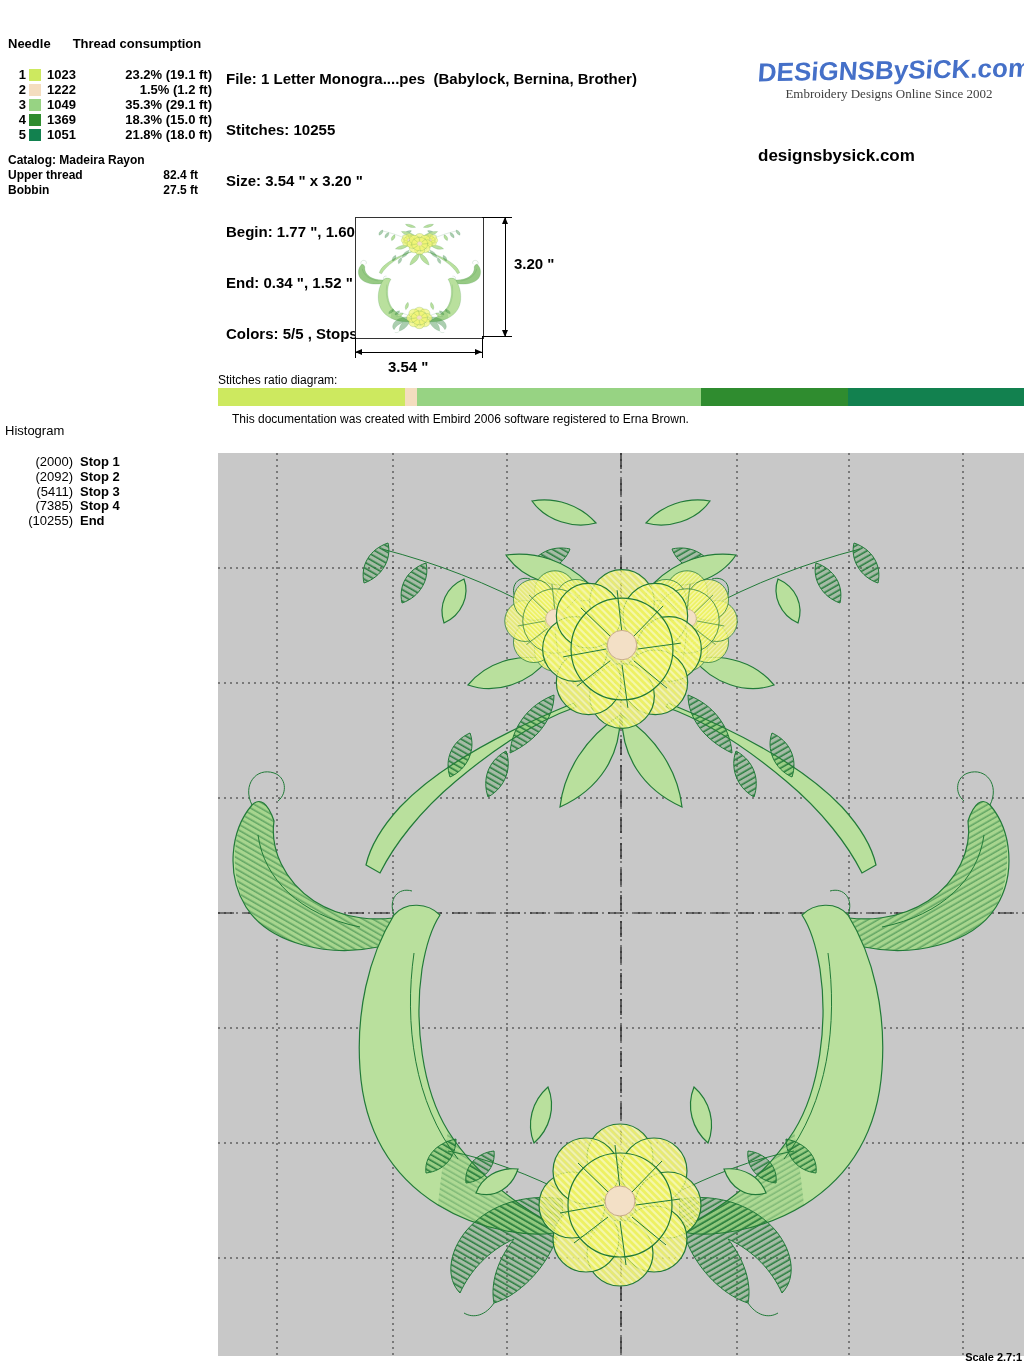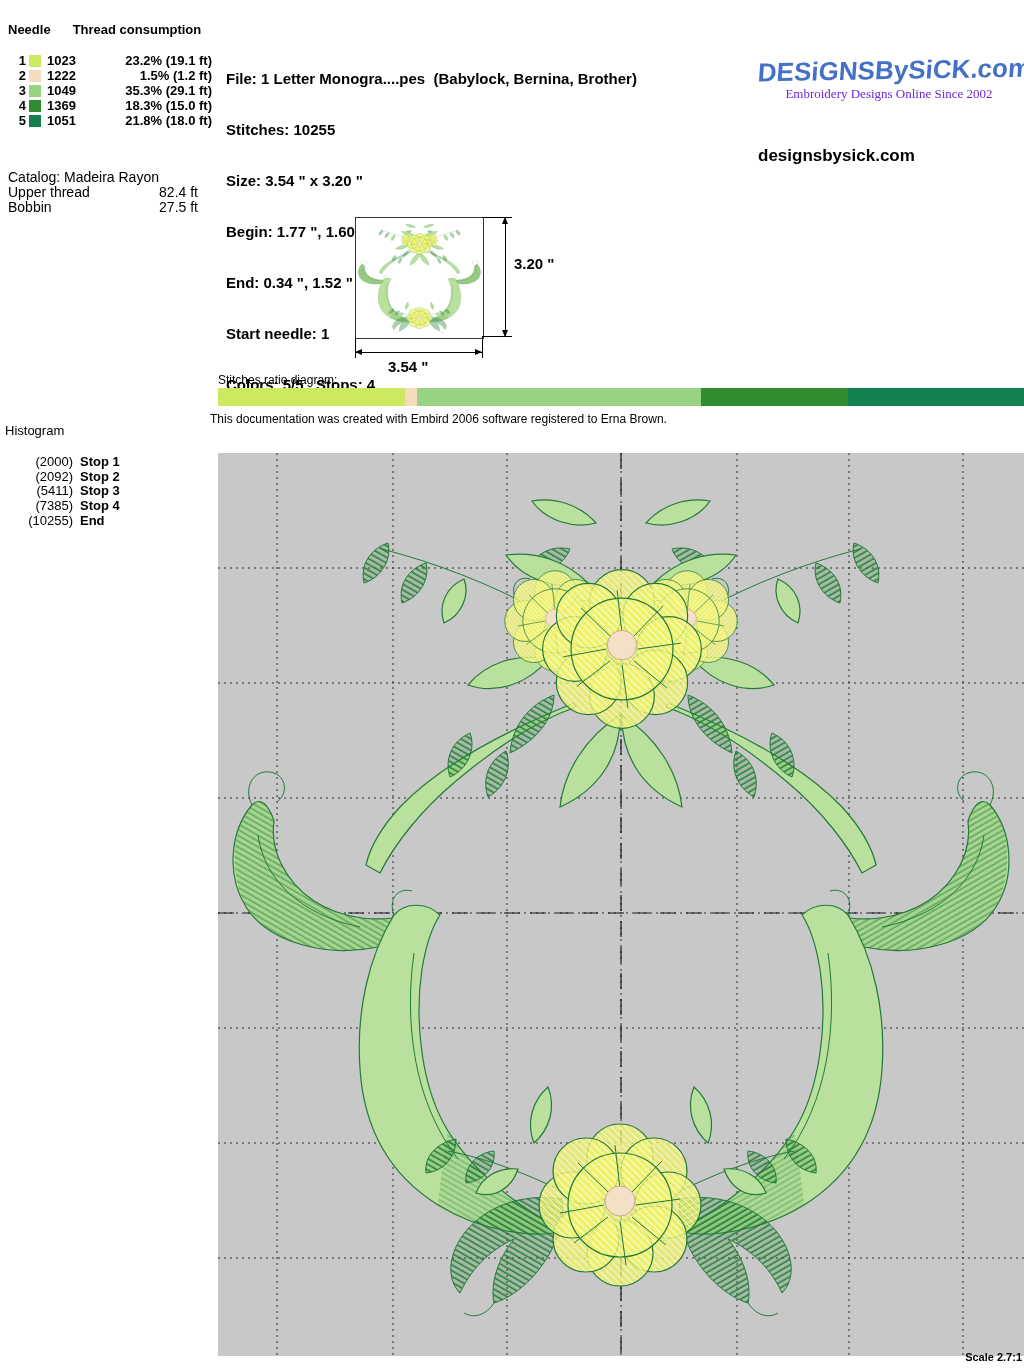--- a/index.html
+++ b/index.html
@@ -1,28 +1,28 @@
 <!DOCTYPE html>
 <html style="--light_green: #b9e09d; --outline_green: #217a38; --dark_green: #2f8c2f; --yellow: #eef161; --pale_yellow: #f6f8b4; --peach: #f3e0c6; --peach_line: #c8ab8a; --deep_green: #12814f;"><head>
 <meta charset="utf-8">
 <style>
   html,body{margin:0;padding:0;background:#fff;}
   #page{position:relative;width:1024px;height:1370px;background:#fff;
         font-family:"Liberation Sans",sans-serif;color:#000;overflow:hidden;}
 
   
-  .ntable{position:absolute;left:8px;top:22px;width:204px;font-size:13px;font-weight:bold;}
+  .ntable{position:absolute;left:8px;top:36px;width:204px;font-size:13px;font-weight:bold;}
   .ntitle{display:flex;gap:22px;}
   .nrows{margin-top:16px;}
   .nrow{display:flex;align-items:center;height:15px;margin-bottom:0px;}
   .nnum{width:18px;text-align:right;}
   .sw{width:12px;height:12px;margin-left:3px;margin-right:6px;display:inline-block;}
   .nthr{width:52px;}
   .ncons{flex:1;text-align:right;}
-  .catblock{position:absolute;left:8px;top:153px;width:190px;font-size:14px;font-weight:normal;margin-top:16px;}
+  .catblock{position:absolute;left:8px;top:153px;width:190px;font-size:12px;font-weight:bold;}
   .catrow{display:flex;justify-content:space-between;height:15px;}
 
   
   .finfo{position:absolute;left:226px;top:36px;font-size:15px;font-weight:bold;line-height:17px;white-space:pre;}
 
   
   .logo{position:absolute;left:758px;top:55px;width:262px;text-align:center;}
   .brand{font-size:26px;font-weight:bold;transform:skewX(-5deg) rotate(-1deg);display:inline-block;letter-spacing:0px;}
   .tagline{font-family:"Liberation Serif",serif;font-size:13px;margin-top:0px;}
   .site{position:absolute;left:758px;top:146px;font-size:17px;font-weight:bold;color:#000;}
@@ -42,27 +42,27 @@
   .dimlabel{position:absolute;font-size:15px;font-weight:bold;white-space:nowrap;}
   .dl-v{left:514px;top:255px;}
   .dl-h{left:388px;top:358px;}
 
   
   .ratio-label{position:absolute;left:218px;top:373px;font-size:12px;}
   .ratio-bar{position:absolute;left:218px;top:388px;width:806px;height:18px;display:flex;}
   .ratio-bar .seg{height:100%;}
 
   
-  .note{position:absolute;left:210px;top:412px;font-size:12px;line-height:14px;}
+  .note{position:absolute;left:232px;top:412px;font-size:12px;line-height:14px;}
 
   
   .hist{position:absolute;left:5px;top:423px;font-size:13px;}
   .hist-title{font-weight:normal;}
   .hist-rows{margin-top:16px;}
-  .hrow{display:flex;height:14.8px;align-items:flex-end;}
+  .hrow{display:flex;height:14.8px;}
   .hcount{width:68px;text-align:right;}
   .hlabel{font-weight:bold;margin-left:7px;}
 
   
   .canvas{position:absolute;left:218px;top:453px;width:806px;height:903px;}
   .canvas svg{display:block;}
   .scale-label{position:absolute;right:2px;top:1351px;font-size:11px;font-weight:bold;}
 
   
   .lf{fill:var(--light_green);stroke:var(--outline_green);stroke-width:1.2;}
@@ -218,27 +218,26 @@
       <span>27.5 ft</span>
     </div>
   </div>
 
   <div class="finfo">
     <div>File: 1 Letter Monogra....pes  (Babylock, Bernina, Brother)</div>
     <div>Stitches: 10255</div>
     <div>Size: 3.54 " x 3.20 "</div>
     <div>Begin: 1.77 ", 1.60 "</div>
     <div>End: 0.34 ", 1.52 "</div>
-    <div>Start needle: 1</div>
     <div>Colors: 5/5 , Stops: 4</div>
   </div>
 
   <div class="logo">
     <div class="brand" style="color: rgb(69, 112, 200);">DESiGNSBySiCK.com</div>
-    <div class="tagline" style="color: #6d28d9;">Embroidery Designs Online Since 2002</div>
+    <div class="tagline" style="color: #404040;">Embroidery Designs Online Since 2002</div>
   </div>
   <div class="site">designsbysick.com</div>
 
   <div class="pbox">
     <svg viewBox="0 0 806 903" preserveAspectRatio="none">
         <use href="#design"></use>
       </svg>
   </div>
   <div class="ext" style="left:482px;top:217px;width:30px;height:1px;"></div>
   <div class="ext" style="left:482px;top:336px;width:30px;height:1px;"></div>

